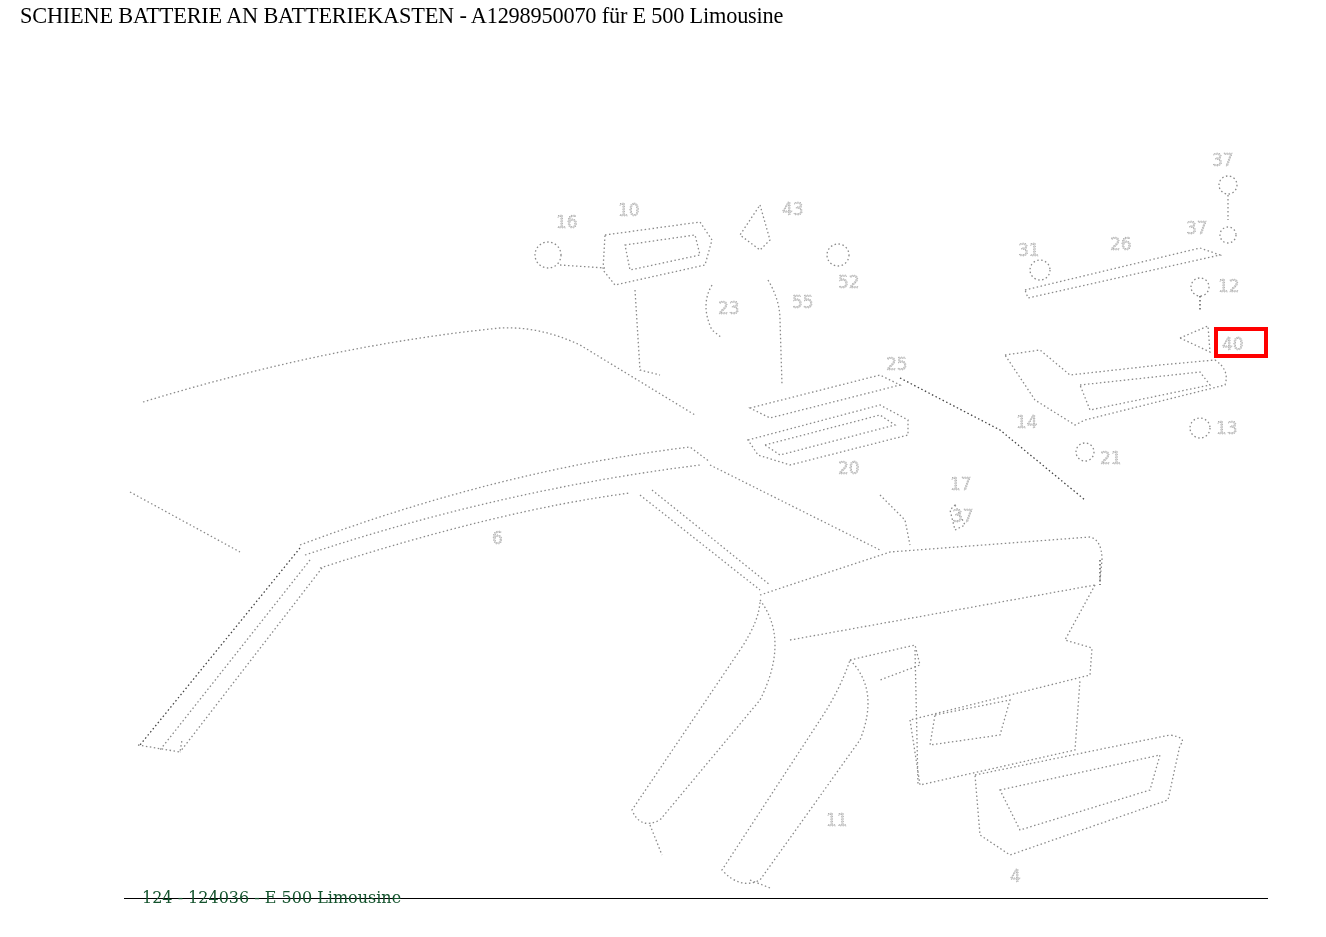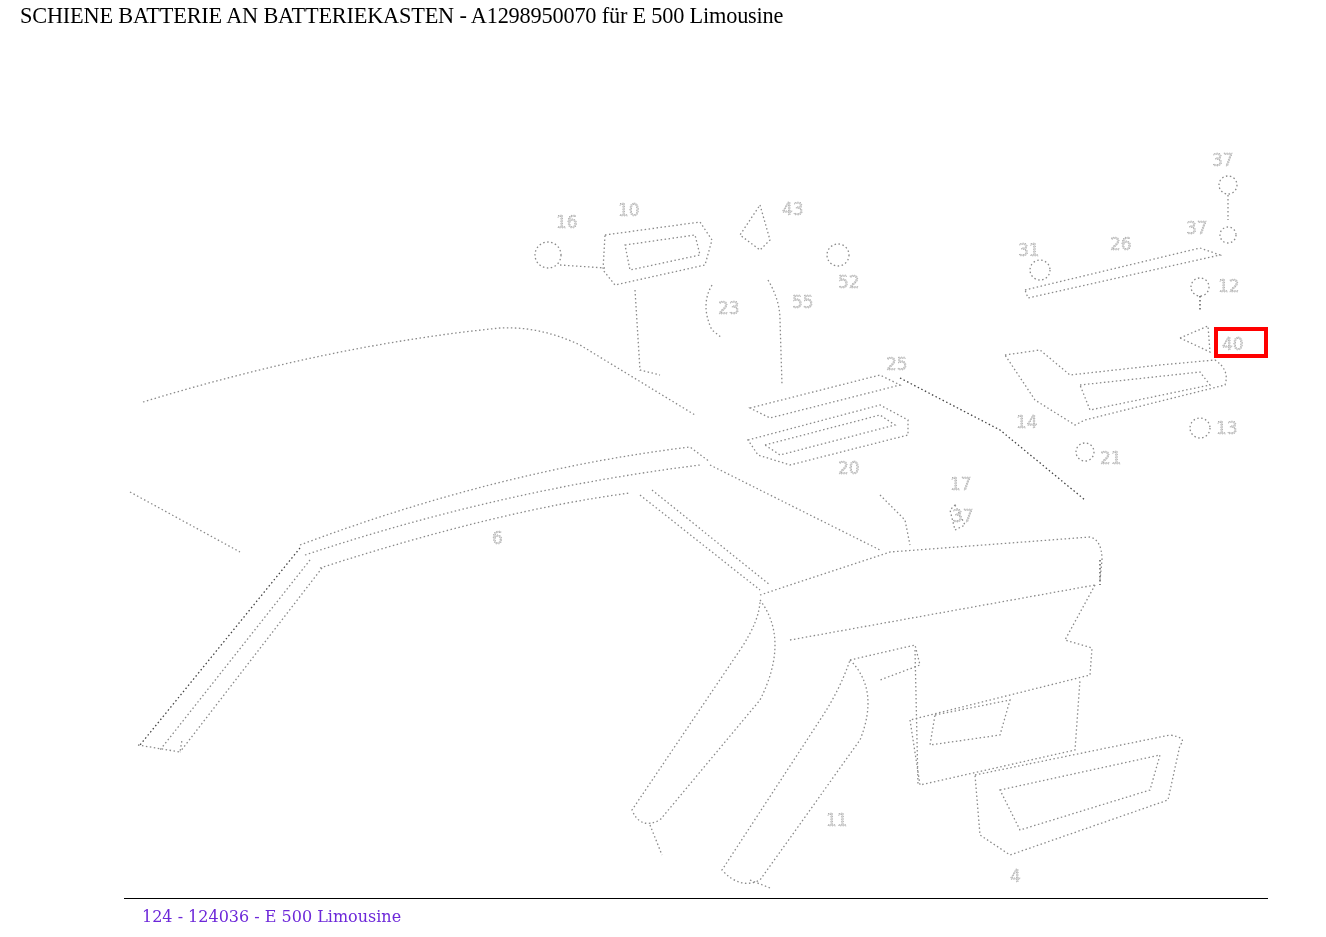--- a/index.html
+++ b/index.html
@@ -5,21 +5,21 @@
   html, body { margin: 0; padding: 0; background: #ffffff; }
   body { width: 1326px; height: 937px; position: relative; overflow: hidden; font-family: "DejaVu Serif", "Liberation Serif", serif; }
   .title { position: absolute; left: 20px; top: 3px; font-family: "Liberation Serif", "DejaVu Serif", serif; font-size: 23px; color: #000; letter-spacing: -0.2px; white-space: nowrap; transform: scaleX(0.97); transform-origin: left top; }
   .diagram { position: absolute; left: 0; top: 0; width: 1326px; height: 937px; }
   .diagram svg { width: 100%; height: 100%; }
   .part-line { fill: none; stroke: #8a8a8a; stroke-width: 1.3; stroke-dasharray: 1.5 2.5; }
   .part-line.dark { stroke: #444; }
   .part-label { font-family: "DejaVu Sans", sans-serif; font-size: 17px; fill: #d6d6d6; stroke: #9a9a9a; stroke-width: 0.6; stroke-dasharray: 1 1.5; }
   .highlight-box { position: absolute; left: 1214px; top: 327px; width: 46px; height: 23px; border: 4px solid #ff0000; background: transparent; }
   .footer-rule { position: absolute; left: 124px; top: 898px; width: 1144px; height: 1px; background: #000; }
-  .footer { position: absolute; left: 142px; top: 907px; font-family: "DejaVu Serif", serif; font-size: 16px; color: #6d28d9; white-space: nowrap; }
+  .footer { position: absolute; left: 142px; top: 888px; font-family: "DejaVu Serif", serif; font-size: 16px; color: #14532d; white-space: nowrap; }
 </style>
 </head>
 <body>
 
 <div class="title">SCHIENE BATTERIE AN BATTERIEKASTEN - A1298950070 für E 500 Limousine</div>
 
 <div class="diagram">
   <svg viewBox="0 0 1326 937" xmlns="http://www.w3.org/2000/svg">
 
     <path class="part-line" d="M143 402 Q330 345 500 328 Q540 326 580 345 L695 415"></path>

